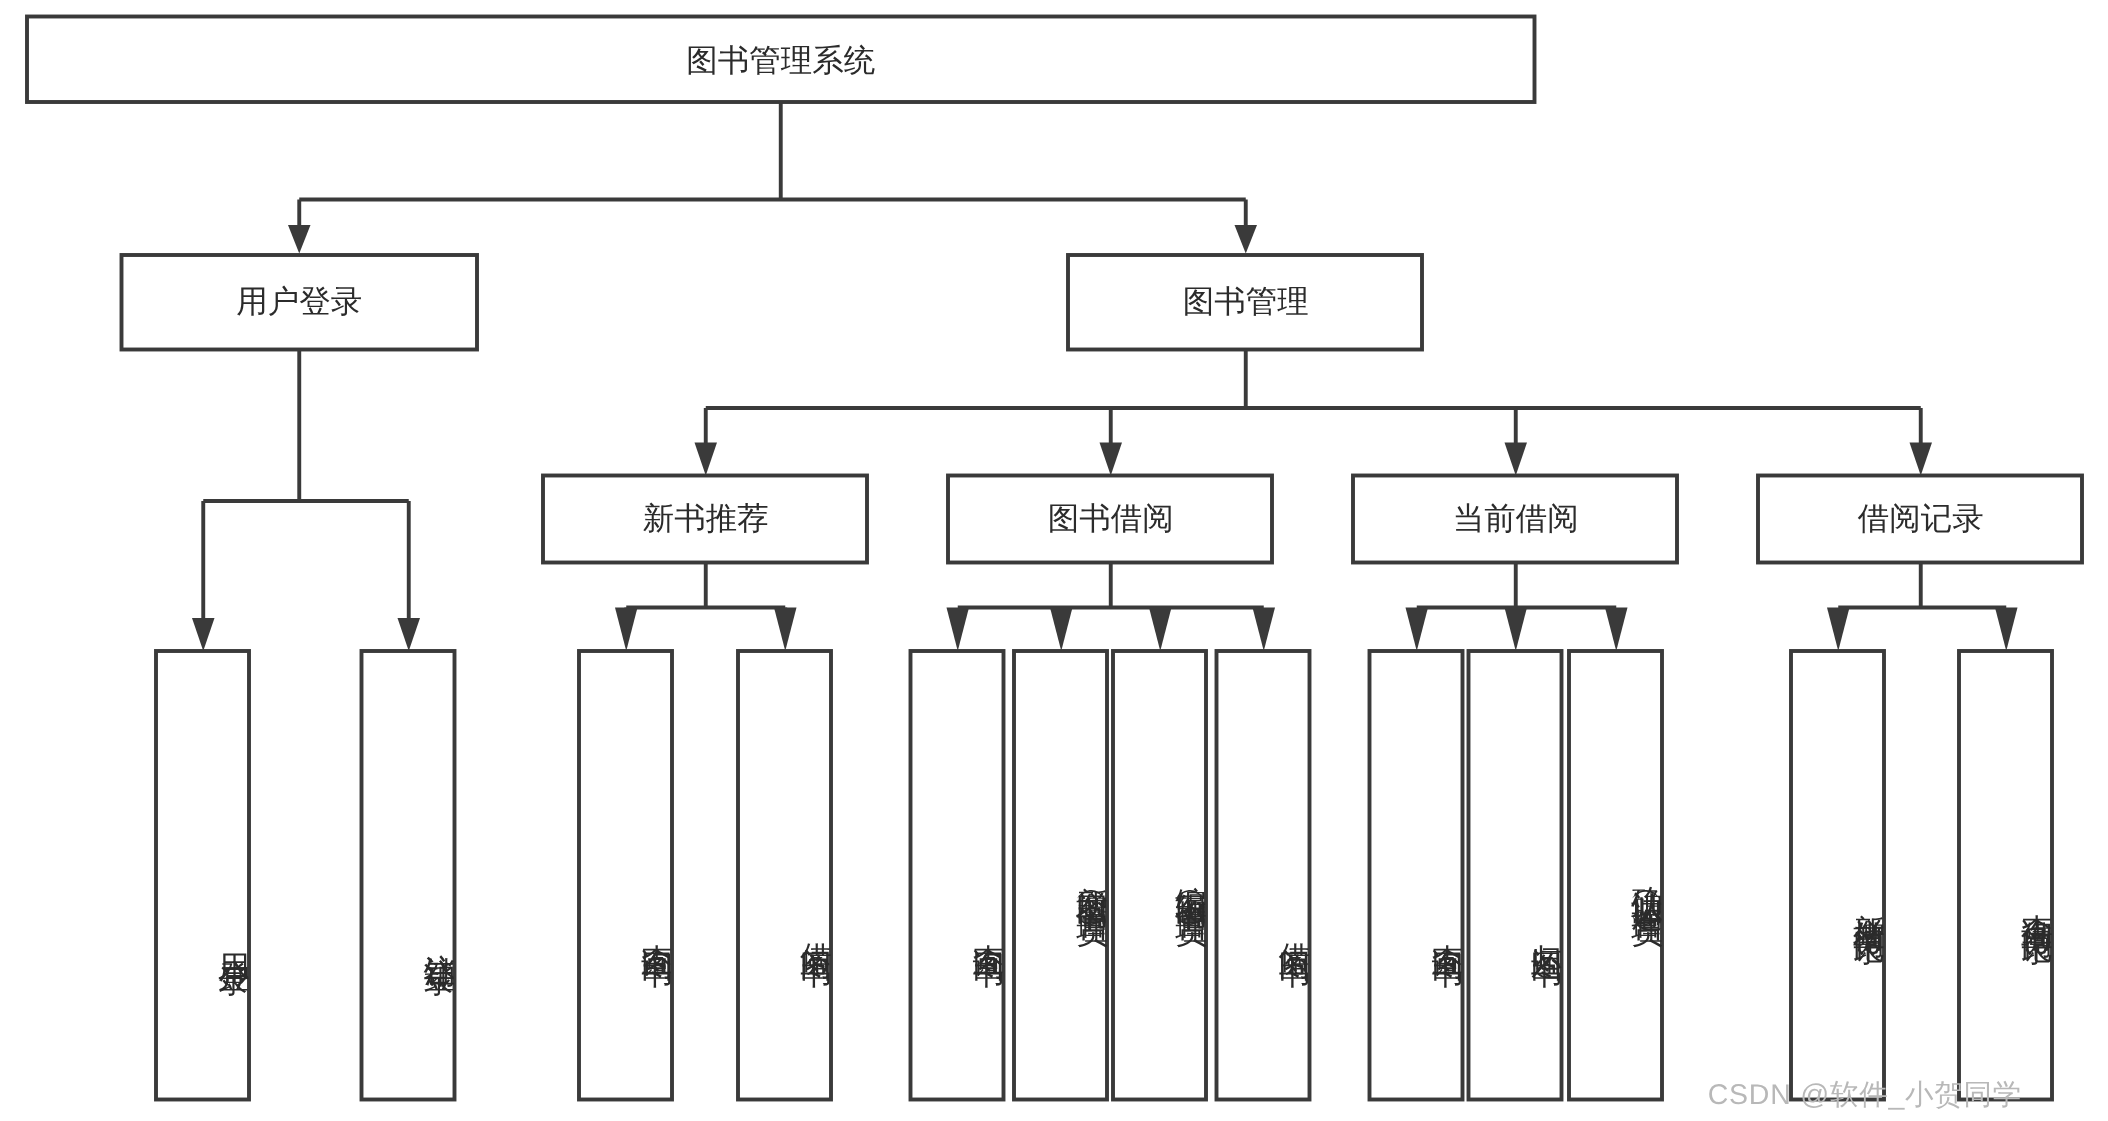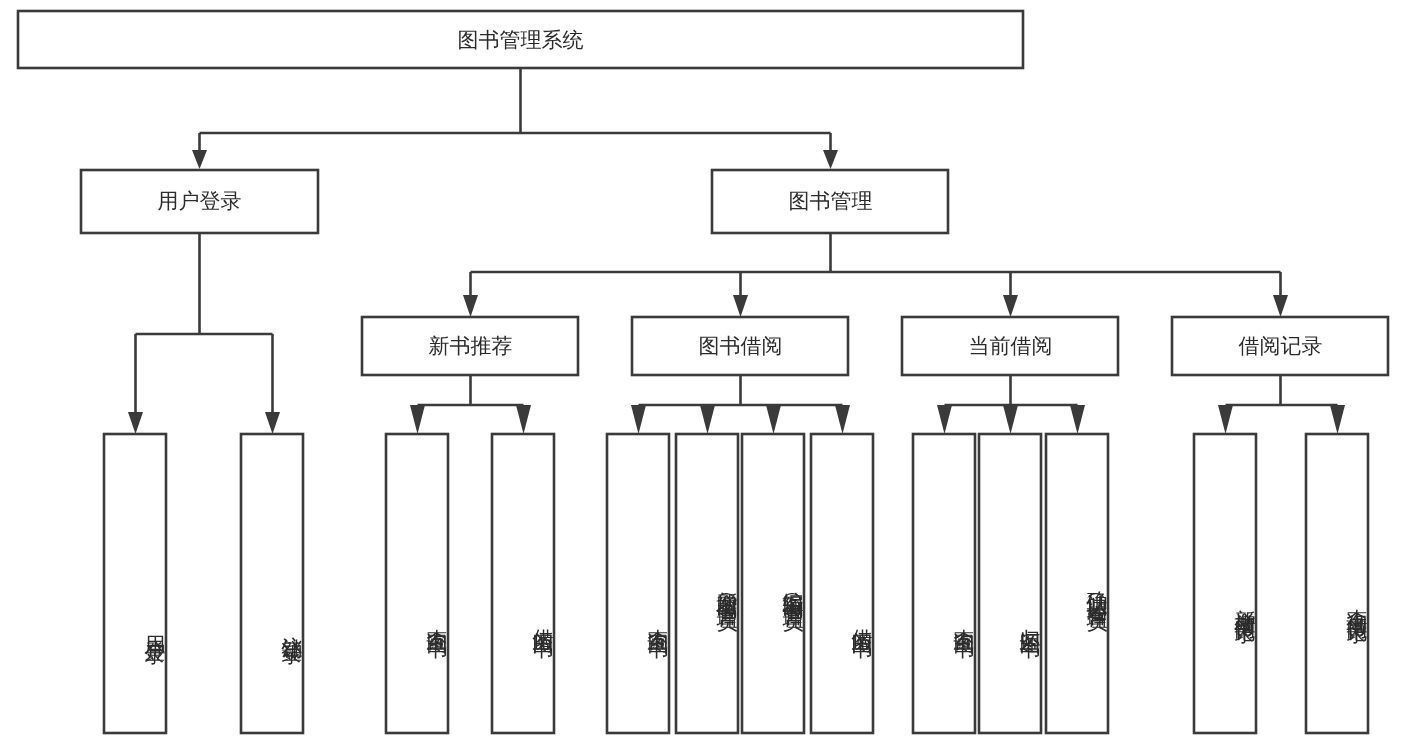--- a/index.html
+++ b/index.html
@@ -201,14 +201,15 @@
   <div class="leaf-text-wrap" style="left:742px; top:443px; width:62px; height:288px;">编辑图书（管理员）</div>
   <div class="leaf-text-wrap" style="left:811px; top:505px; width:62px; height:225px;">借阅图书</div>
 
   <div class="leaf-text-wrap" style="left:913px; top:505px; width:62px; height:225px;">查询图书</div>
   <div class="leaf-text-wrap" style="left:979px; top:505px; width:62px; height:225px;">归还图书</div>
   <div class="leaf-text-wrap" style="left:1046px; top:443px; width:62px; height:288px;">确认归还（管理员）</div>
 
   <div class="leaf-text-wrap" style="left:1194px; top:472px; width:62px; height:258px;">新增借阅记录</div>
   <div class="leaf-text-wrap" style="left:1306px; top:472px; width:62px; height:258px;">查询借阅记录</div>
 
+  <div class="watermark">CSDN @软件_小贺同学</div>
 
 </div>
 
 </body></html>

